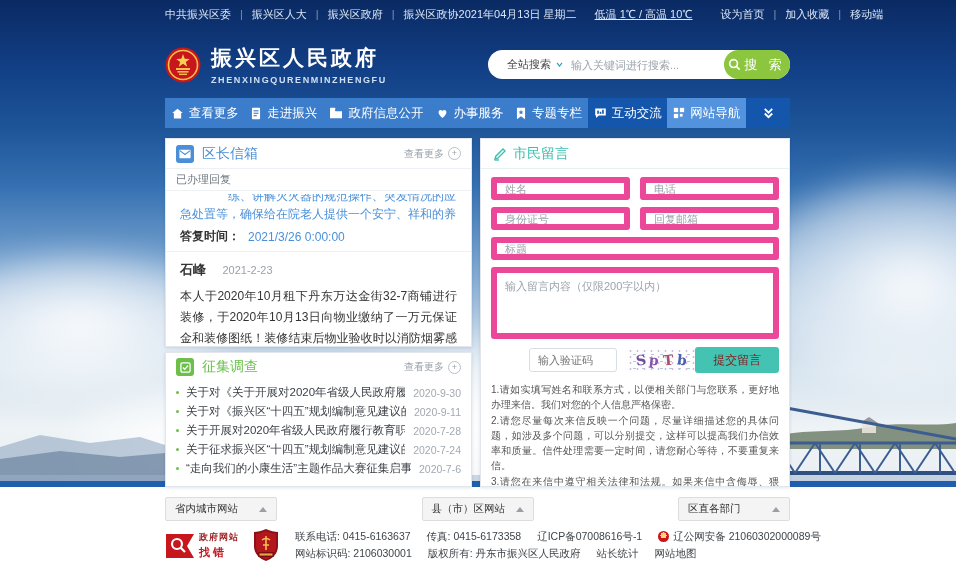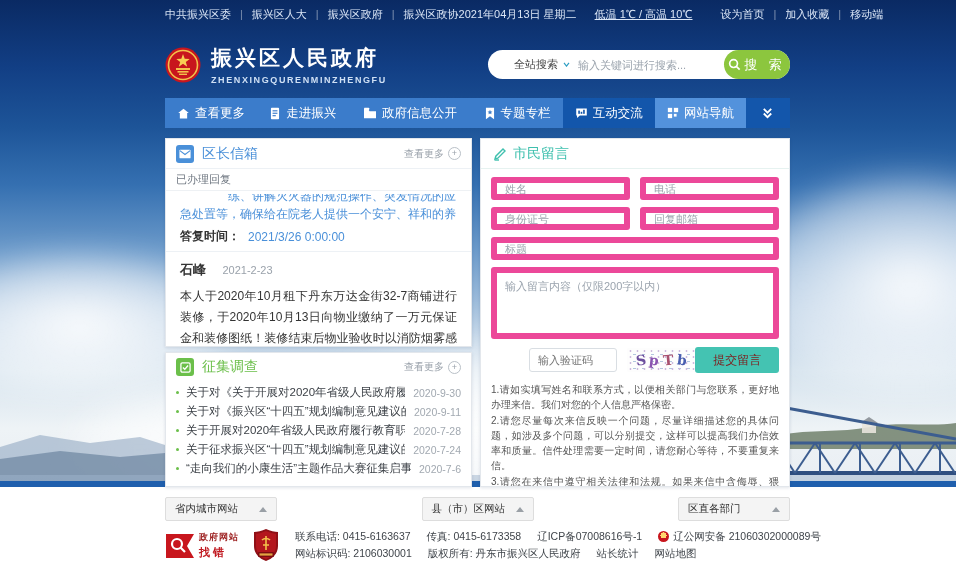--- a/index.html
+++ b/index.html
@@ -27,21 +27,21 @@
   .tb-weather { margin-right:28px; white-space:nowrap;text-decoration:underline; }
 
   
   .header { position:absolute; left:165px; top:40px; width:625px; height:52px; }
   .logo { position:absolute; left:0; top:4px; display:flex; align-items:center; }
   .emblem { width:36px; height:36px; flex:0 0 36px; }
   .site-names { margin-left:10px; }
   .site-title { font-size:21px; font-weight:bold; color:#fff; letter-spacing:3px; font-family:"Liberation Serif", serif; }
   .site-sub { font-size:9px; color:#cfe0f5; letter-spacing:1.6px; margin-top:3px; font-weight:bold; }
   .search { position:absolute; right:0; top:10px; width:302px; height:29px; background:#fff; border-radius:15px; display:flex; align-items:center; }
-  .search-scope { display:flex; align-items:center; padding:0 8px 0 26px; font-size:11px; color:#444; cursor:pointer; white-space:nowrap; }
+  .search-scope { display:flex; align-items:center; padding:0 8px 0 19px; font-size:11px; color:#444; cursor:pointer; white-space:nowrap; }
   .search-scope .chev { margin-left:5px; width:7px; height:5px; }
   .search-input { flex:1; border:none; outline:none; font-size:11px; color:#555; background:transparent; min-width:0; }
   .search-input::placeholder { color:#9aa3ad; }
   .search-btn { width:66px; height:29px; border:none; border-radius:15px; background:#8cc63e; color:#fff; font-size:13px; letter-spacing:4px; display:flex; align-items:center; justify-content:center; cursor:pointer; }
   .search-btn svg { margin-right:3px; }
 
   
   .nav { position:absolute; left:165px; top:98px; width:625px; height:30px; display:flex; background:#3b7ccb; }
   .nav-item { flex:1 1 auto; display:flex; align-items:center; justify-content:center; color:#fff; font-size:12.5px; cursor:pointer; white-space:nowrap; padding:0 4px; }
   .nav-item svg { margin-right:5px; flex:0 0 auto; }
@@ -240,20 +240,26 @@
       <span>走进振兴</span>
     </div>
     <div class="nav-item" style="flex-grow:1.3">
       <svg width="14" height="12" viewBox="0 0 16 14">
           <path d="M1 3 H6 L7.5 5 H15 V13 H1 Z" fill="#fff"></path>
           <rect x="1" y="1" width="6" height="3" rx="0.5" fill="#fff"></rect>
         </svg>
       <span>政府信息公开</span>
     </div>
     <div class="nav-item">
+      <svg width="13" height="12" viewBox="0 0 16 14">
+          <path d="M8 13 C1.5 8.2 2.6 3.2 5.6 3.2 C7.2 3.2 8 4.4 8 4.4 C8 4.4 8.8 3.2 10.4 3.2 C13.4 3.2 14.5 8.2 8 13 Z" fill="#fff"></path>
+        </svg>
+      <span>办事服务</span>
+    </div>
+    <div class="nav-item">
       <svg width="12" height="13" viewBox="0 0 14 16">
           <path d="M2 1 H12 V15 L7 11.5 L2 15 Z" fill="#fff"></path>
           <polygon points="7,3.4 7.9,5.4 10,5.6 8.4,7 8.9,9 7,7.9 5.1,9 5.6,7 4,5.6 6.1,5.4" fill="#3b7ccb"></polygon>
         </svg>
       <span>专题专栏</span>
     </div>
     <div class="nav-item active">
       <svg width="13" height="12" viewBox="0 0 16 14">
           <path d="M1.5 1.5 H14.5 V10 H6 L2.5 13 V10 H1.5 Z" fill="#fff"></path>
           <rect x="4" y="4" width="2" height="4" fill="#1356ab"></rect>

